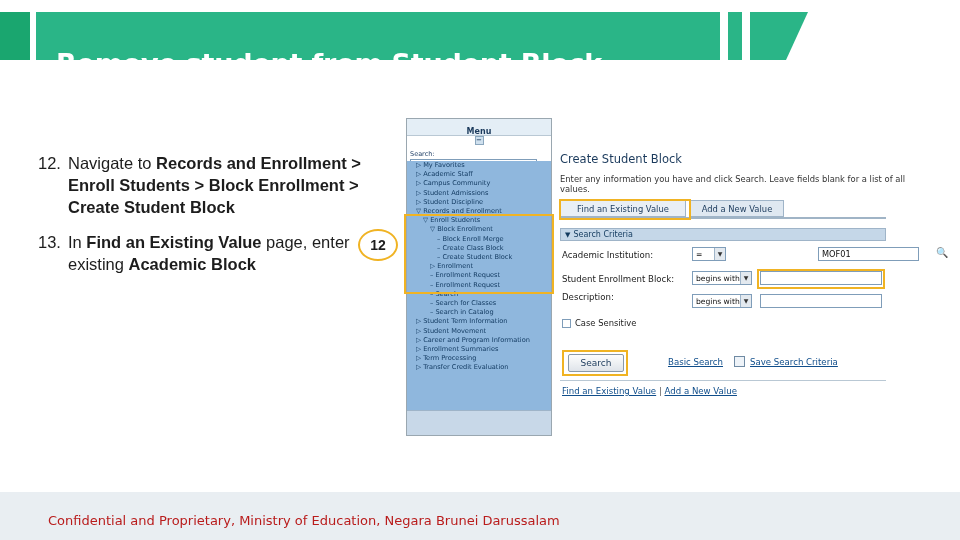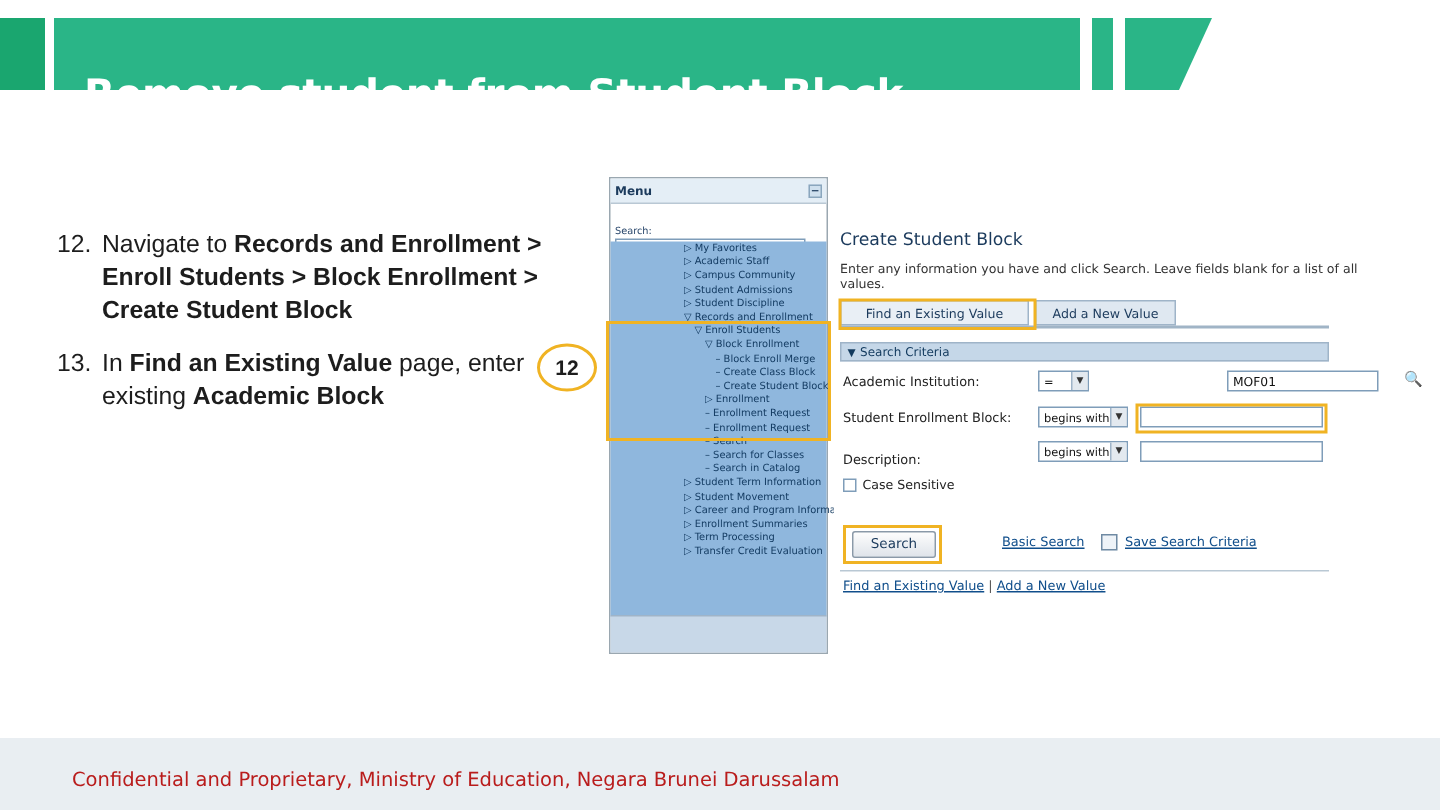--- a/index.html
+++ b/index.html
@@ -119,20 +119,21 @@
     background: #e4eef6;
     border-bottom: 1px solid #b9c8d4;
     display: flex;
     align-items: center;
     justify-content: space-between;
     padding: 8px 3px;
     font-size: 8px;
     font-weight: bold;
     color: #1b3a5c;
     box-sizing: border-box;
+    flex-direction: column;
   }
   .shot .collapse-ico {
     width: 9px; height: 9px;
     background: #cfe0ee;
     border: 1px solid #8aa6bd;
     box-sizing: border-box;
     font-size: 7px;
     line-height: 7px;
     text-align: center;
     color: #1b3a5c;
@@ -169,21 +170,20 @@
   }
   .tree-abs {
     position: absolute;
     left: 0; top: 42px;
     width: 144px; height: 242px;
     font-size: 6.6px;
     line-height: 9.2px;
     color: #10385f;
     font-family: "DejaVu Sans", sans-serif;
     overflow: hidden;
-    margin-left: 40px;
   }
   .shot-footer {
     position: absolute;
     left: 0; bottom: 0;
     width: 144px; height: 25px;
     background: #c8d8e8;
     border-top: 1px solid #9fb4c8;
     box-sizing: border-box;
   }
 
@@ -270,21 +270,21 @@
   .form-row {
     position: absolute;
     left: 6px;
     font-size: 8.6px;
     color: #222222;
     height: 14px;
     line-height: 14px;
   }
   #row-inst { top: 100px; }
   #row-blk  { top: 124px; }
-  #row-desc { top: 152px; }
+  #row-desc { top: 142px; }
 
   .fld {
     position: absolute;
     background: #ffffff;
     border: 1px solid #7f9db9;
     box-sizing: border-box;
     height: 14px;
     font-size: 8.2px;
     line-height: 13px;
     padding-left: 3px;

